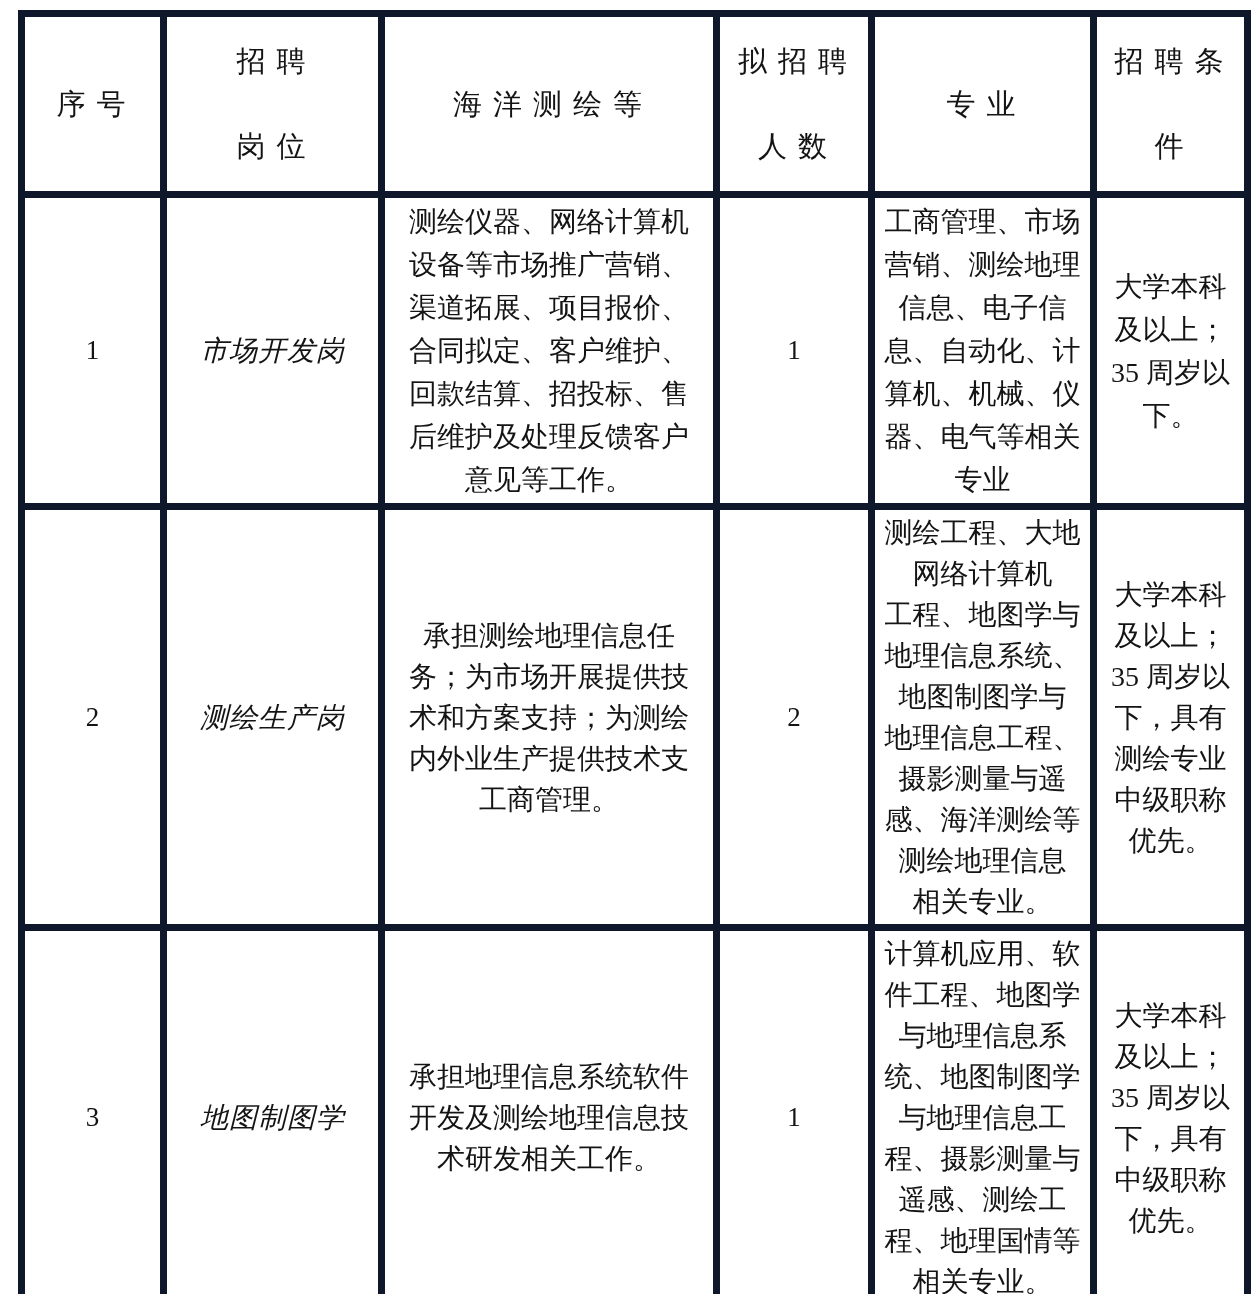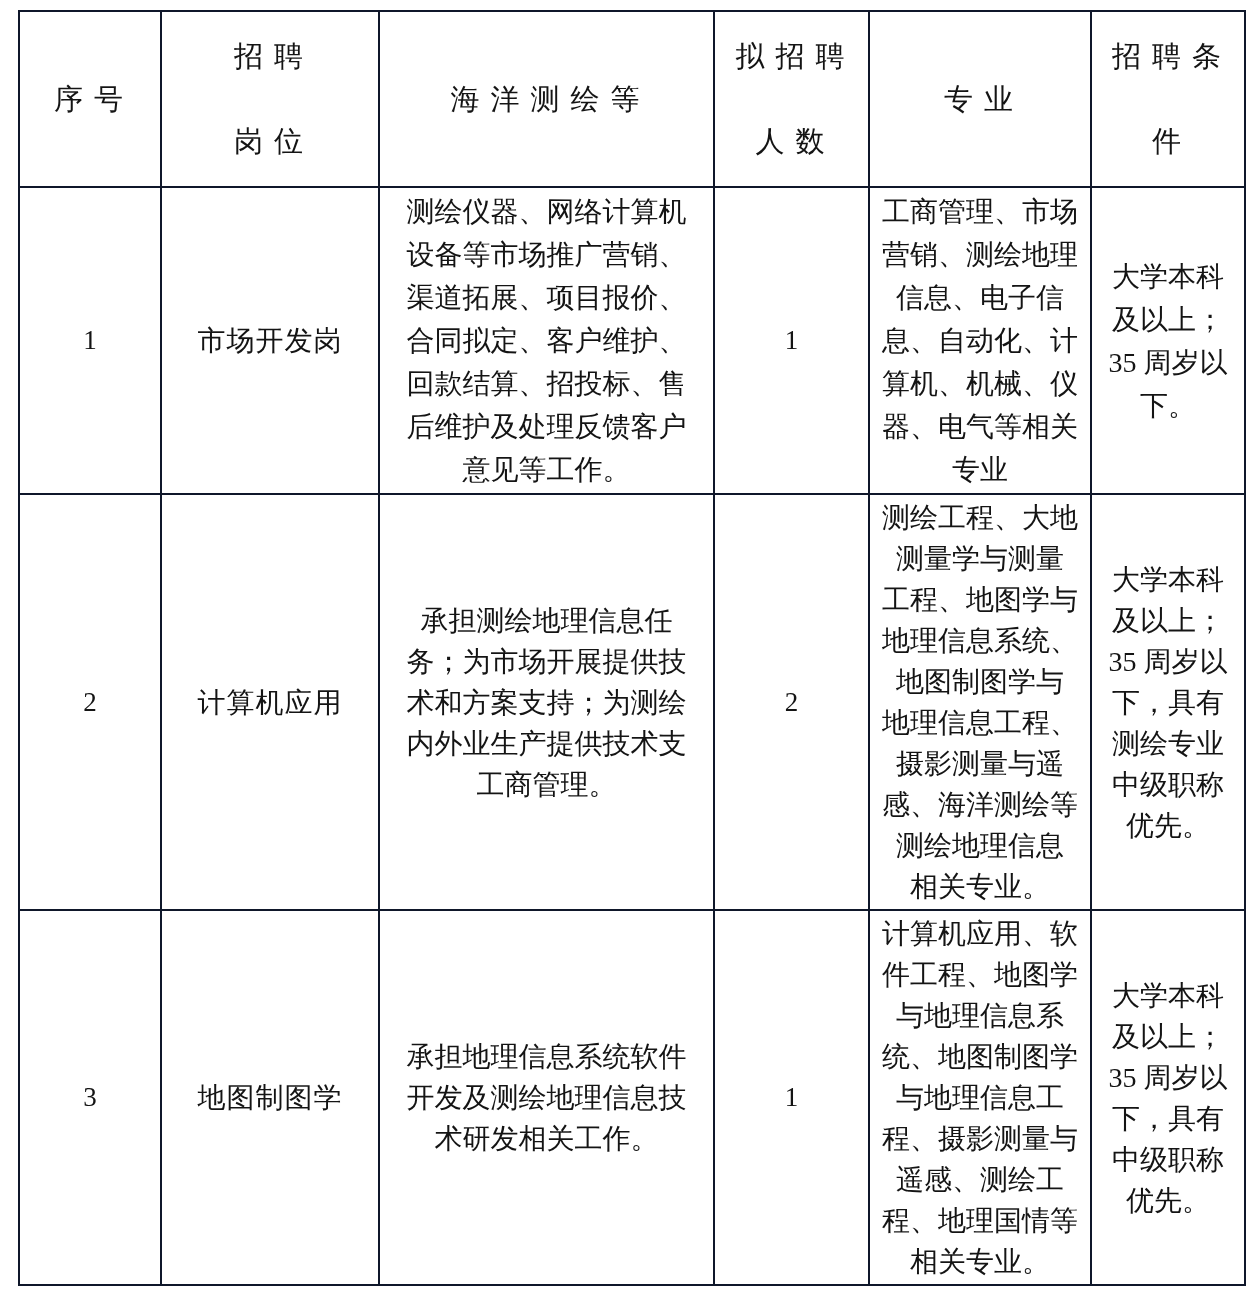--- a/index.html
+++ b/index.html
@@ -21,21 +21,21 @@
     left: 18px;
     top: 10px;
     width: 1226px;
     border-collapse: collapse;
     table-layout: fixed;
     border: 2px solid #000;
     background: #ffffff;
   }
   .recruit-table th,
   .recruit-table td {
-    border: 2px solid #0f172a;
+    border: 7px solid #0f172a;
     vertical-align: middle;
     text-align: center;
     font-weight: normal;
     padding: 2px 6px;
     box-sizing: border-box;
     white-space: pre-line;
   }
   
   .recruit-table thead tr { height: 170px; }
   .recruit-table th {
@@ -53,20 +53,21 @@
     line-height: 41px;
     margin-left: 30px;
   }
   .recruit-table td.cell-seq,
   .recruit-table td.cell-headcount {
     font-size: 27px;
   }
   .recruit-table td.cell-position {
     font-size: 28px;
     letter-spacing: 1px;
+    font-style: italic;
   }
   .recruit-table tr.row-1 td.cell-description,
   .recruit-table tr.row-1 td.cell-majors,
   .recruit-table tr.row-1 td.cell-requirements {
     line-height: 43px;
   }
 </style>
 </head>
 <body>
 
@@ -112,29 +113,29 @@
 算机、机械、仪
 器、电气等相关
 专业</td>
         <td class="cell-requirements">大学本科
 及以上；
 35 周岁以
 下。</td>
       </tr>
       <tr class="row-2">
         <td class="cell-seq">2</td>
-        <td class="cell-position">计算机应用</td>
+        <td class="cell-position">测绘生产岗</td>
         <td class="cell-description">承担测绘地理信息任
 务；为市场开展提供技
 术和方案支持；为测绘
 内外业生产提供技术支
 工商管理。</td>
         <td class="cell-headcount">2</td>
         <td class="cell-majors">测绘工程、大地
-测量学与测量
+网络计算机
 工程、地图学与
 地理信息系统、
 地图制图学与
 地理信息工程、
 摄影测量与遥
 感、海洋测绘等
 测绘地理信息
 相关专业。</td>
         <td class="cell-requirements">大学本科
 及以上；

